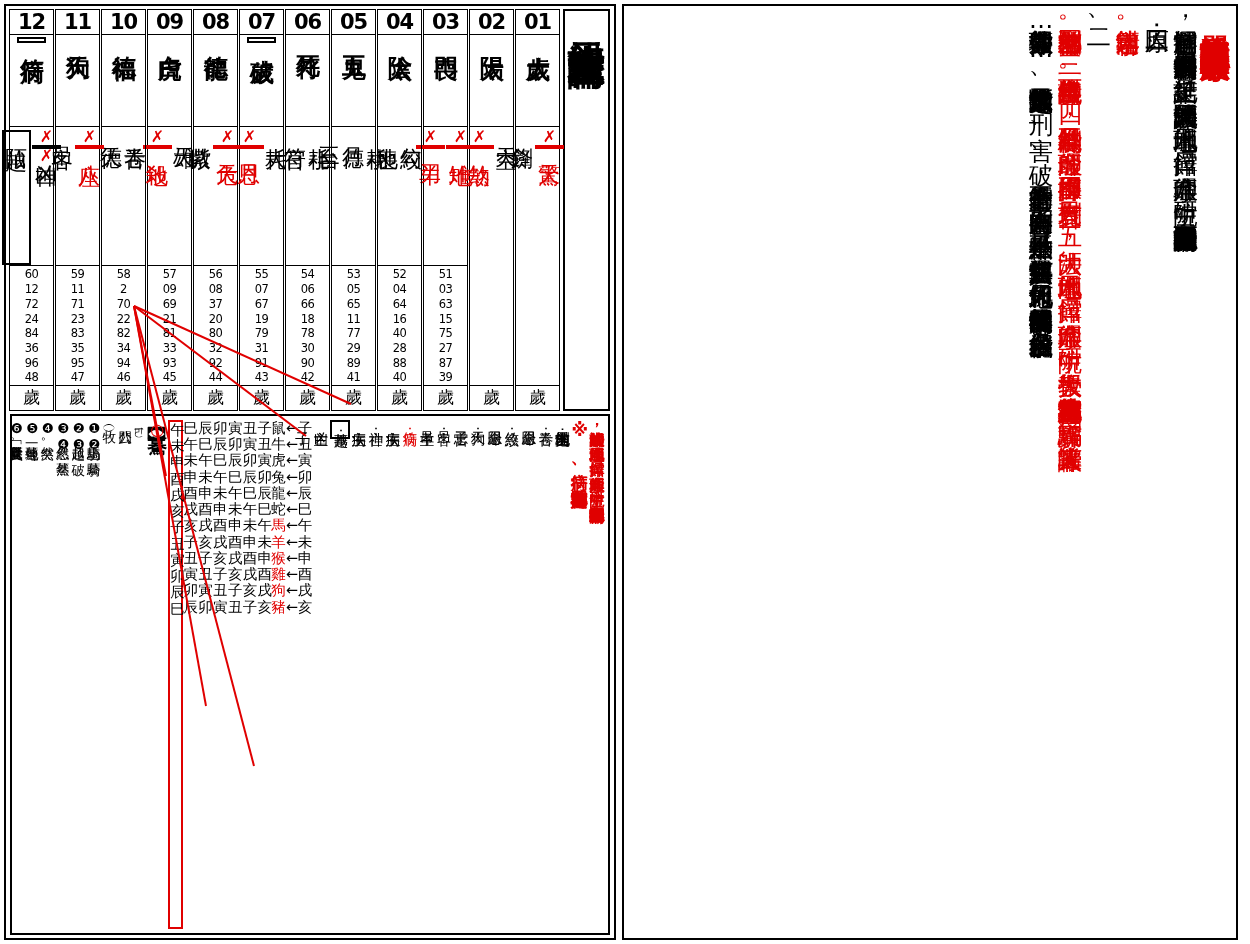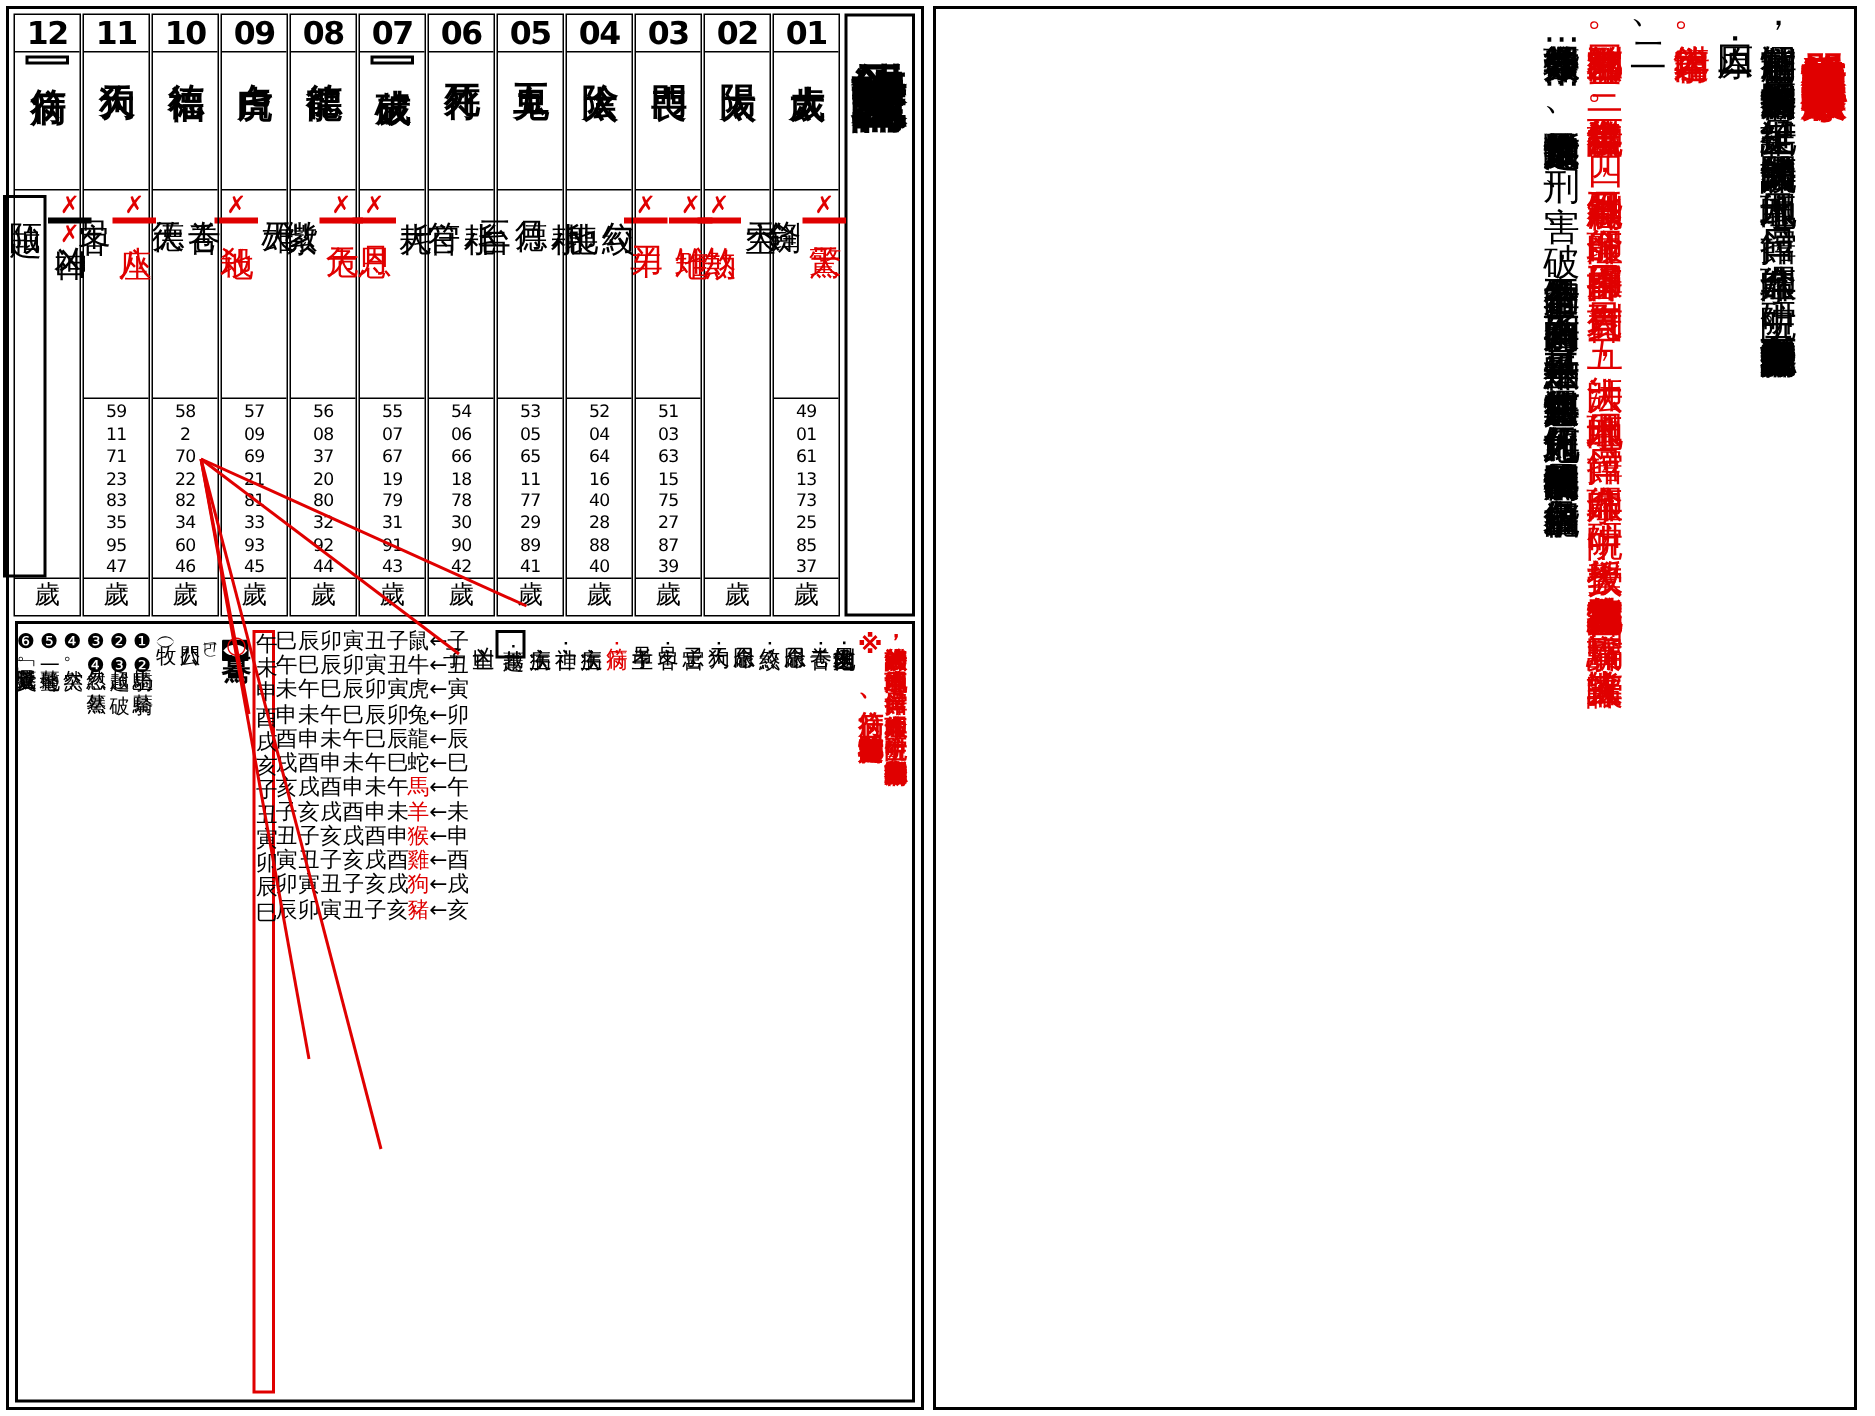--- a/index.html
+++ b/index.html
@@ -252,28 +252,20 @@
         <div class="gz-name">
             <div class="v">太歲</div>
           </div>
         <div class="gz-body">
           <div style="display:flex;flex-direction:column;align-items:center;">
             <div class="xmark">✗</div>
             <div class="v redbox">驚天</div>
           </div>
           <div class="v">劍鋒</div>
         </div>
-        <div class="gz-ages">
-          <div class="agecol">
-            <div>49 01</div>
-            <div>61 13</div>
-            <div>73 25</div>
-            <div>85 37</div>
-          </div>
-        </div>
         <div class="gz-foot">歲</div>
       </div>
 
       <div class="gz-col">
         <div class="gz-num">02</div>
         <div class="gz-name">
             <div class="v">太陽</div>
           </div>
         <div class="gz-body">
           <div class="v">天空</div>
@@ -448,21 +440,21 @@
           </div>
         <div class="gz-body">
           <div class="v">卷舌</div>
           <div class="v">天德</div>
         </div>
         <div class="gz-ages">
           <div class="agecol">
             <div>58 2</div>
             <div>70 22</div>
             <div>82 34</div>
-            <div>60 46</div>
+            <div>94 46</div>
           </div>
         </div>
         <div class="gz-foot">歲</div>
       </div>
 
       <div class="gz-col">
         <div class="gz-num">11</div>
         <div class="gz-name">
             <div class="v">天狗</div>
           </div>
@@ -489,20 +481,28 @@
         <div class="gz-name boxed">
             <div class="v">病符</div>
           </div>
         <div class="gz-body">
           <div style="display:flex;flex-direction:column;align-items:center;">
             <div class="xmark">✗</div>
             <div class="v blackbox">凶神</div>
             <div class="xmark">✗</div>
           </div>
           <div class="v blackbox">陌越</div>
+        </div>
+        <div class="gz-ages">
+          <div class="agecol">
+            <div>60 12</div>
+            <div>72 24</div>
+            <div>84 36</div>
+            <div>96 48</div>
+          </div>
         </div>
         <div class="gz-foot">歲</div>
       </div>
 
     </div>
 
     <div class="lower-box">
 
       <div class="colblk" style="width:48px;">
         <div class="v note-red" style="height:100%; font-size:15px; color:#e00000;">錯誤的大法師，風水地理師，擇日館，八字命理師，中研院，大學教授認證的宮廟制解十二神煞專業版。</div>

